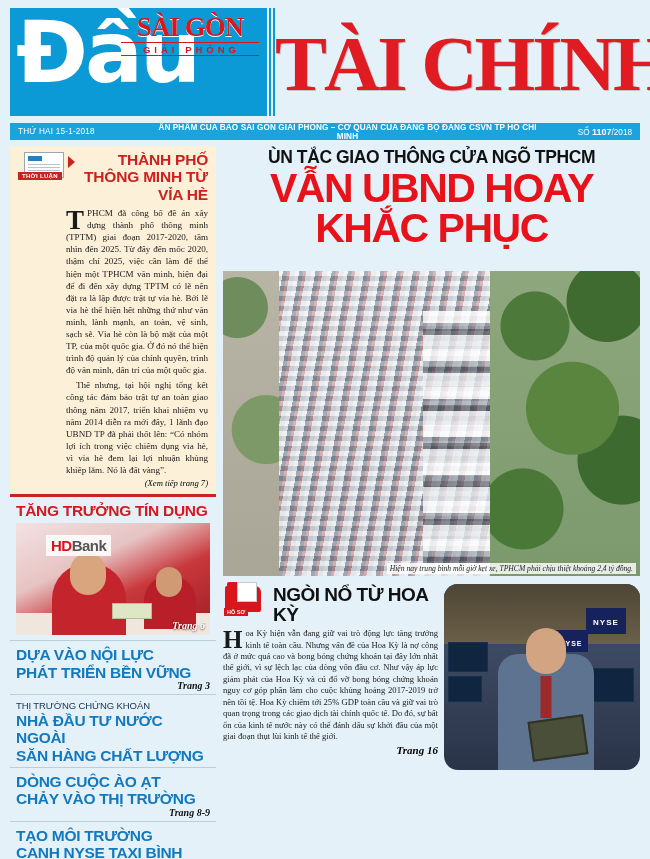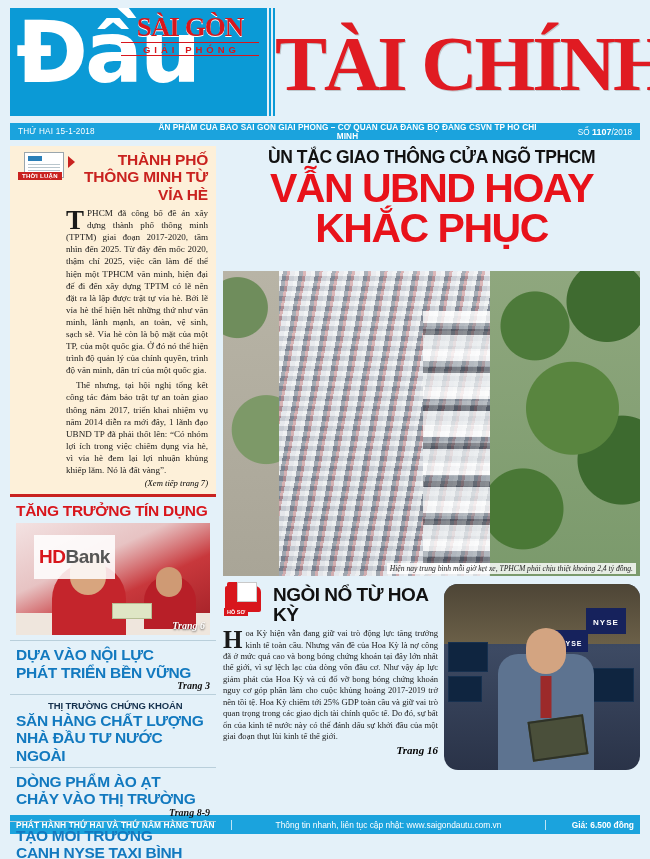--- a/index.html
+++ b/index.html
@@ -114,34 +114,34 @@
     font-size: 8.6px; text-align: right; margin-top: 2px;
   }
 
   
   .lh { padding: 5px 6px 3px 6px; border-bottom: 1px solid #b9cfdb; }
   .lh:last-child { border-bottom: none; }
   .lh-red { color: #d8161c; font-weight: bold; font-size: 15.5px; line-height: 1.1;
             letter-spacing: -.3px; }
   .lh-blue { color: #1279bf; font-weight: bold; font-size: 15.5px; line-height: 1.12;
              letter-spacing: -.3px; }
-  .lh-kicker { color: #14304d; font-weight: bold; font-size: 9.5px; letter-spacing: -.1px;
-               margin-bottom: 1px; margin-left: 32px; }
+  .lh-kicker { color: #14304d; font-weight: normal; font-size: 9.5px; letter-spacing: -.1px;
+               margin-bottom: 1px; }
   .lh-page {
     font-family: "Liberation Serif", serif; font-style: italic; font-weight: bold;
     font-size: 10px; color: #111; text-align: right; margin-top: -1px;
   }
   .lh-photo {
     height: 112px; margin: 4px 0 2px 0; position: relative; overflow: hidden;
     background: linear-gradient(155deg,#f3e2e2 0%,#e7c3c3 35%,#c8383c 60%,#9e1d24 100%);
   }
   .lh-photo .hd {
-    position: absolute; left: 18px; top: 12px;
-    font-weight: bold; font-size: 19px; color: #d8161c;
-    background: rgba(255,255,255,.86); padding: 11px 5px; letter-spacing: -.5px;
+    position: absolute; left: 30px; top: 12px;
+    font-weight: bold; font-size: 15px; color: #d8161c;
+    background: rgba(255,255,255,.86); padding: 2px 5px; letter-spacing: -.5px;
   }
   .lh-photo .hd em { color: #555; font-style: normal; font-weight: bold; }
   .lh-photo .person {
     position: absolute; left: 36px; bottom: 0; width: 74px; height: 72px;
     background: #c4252c; border-radius: 36px 36px 0 0;
   }
   .lh-photo .face {
     position: absolute; left: 54px; bottom: 40px; width: 36px; height: 42px;
     background: #d8a57e; border-radius: 18px;
   }
@@ -374,26 +374,26 @@
       </div>
 
       <div class="lh">
         <div class="lh-blue">DỰA VÀO NỘI LỰC</div>
         <div class="lh-blue">PHÁT TRIỂN BỀN VỮNG</div>
         <div class="lh-page">Trang 3</div>
       </div>
 
       <div class="lh">
         <div class="lh-kicker">THỊ TRƯỜNG CHỨNG KHOÁN</div>
+        <div class="lh-blue">NHÀ ĐẦU TƯ NƯỚC NGOÀI</div>
         <div class="lh-blue">SĂN HÀNG CHẤT LƯỢNG</div>
-        <div class="lh-blue">NHÀ ĐẦU TƯ NƯỚC NGOÀI</div>
-      </div>
-
-      <div class="lh">
-        <div class="lh-blue">DÒNG PHẨM ÀO ẠT</div>
+      </div>
+
+      <div class="lh">
+        <div class="lh-blue">DÒNG CUỘC ÀO ẠT</div>
         <div class="lh-blue">CHẢY VÀO THỊ TRƯỜNG</div>
         <div class="lh-page">Trang 8-9</div>
       </div>
 
       <div class="lh">
         <div class="lh-blue">TẠO MÔI TRƯỜNG</div>
         <div class="lh-blue">CẠNH NYSE TAXI BÌNH ĐẲNG</div>
         <div class="lh-page">Trang 10</div>
       </div>
 
@@ -445,19 +445,14 @@
           <div class="trader"></div>
           <div class="head"></div>
           <div class="tie"></div>
           <div class="tablet"></div>
         </div>
       </div>
 
     </div>
   </div>
 
-  <div class="footer">
-    <div class="f1">PHÁT HÀNH THỨ HAI VÀ THỨ NĂM HÀNG TUẦN</div>
-    <div class="f2"><span>Thông tin nhanh, liên tục cập nhật: </span><span>www.saigondautu.com.vn</span></div>
-    <div class="f3">Giá: 6.500 đồng</div>
-  </div>
 
 </div>
 
 </body></html>

